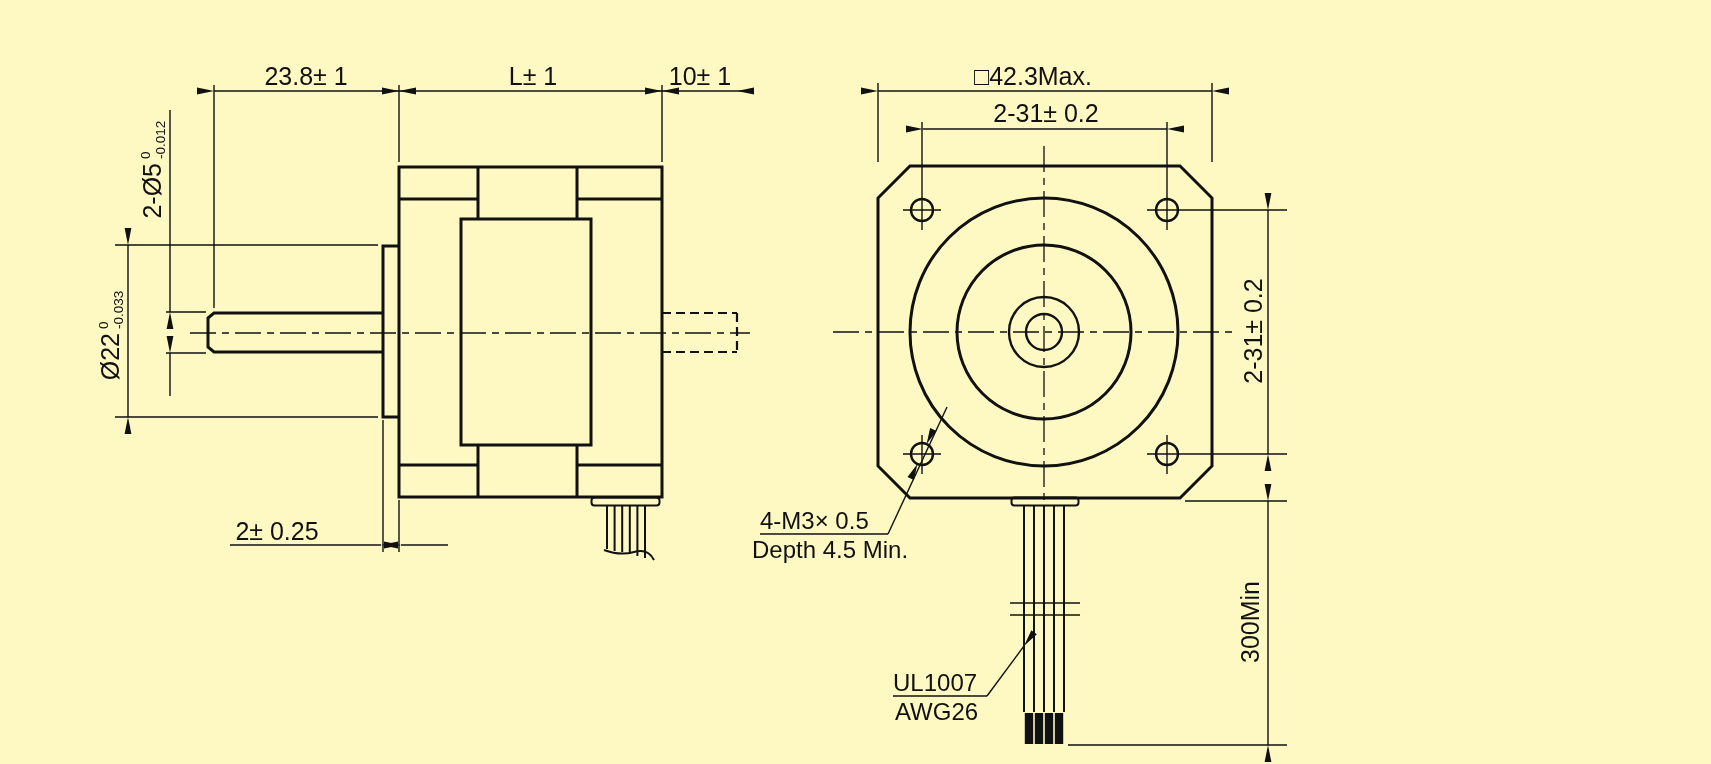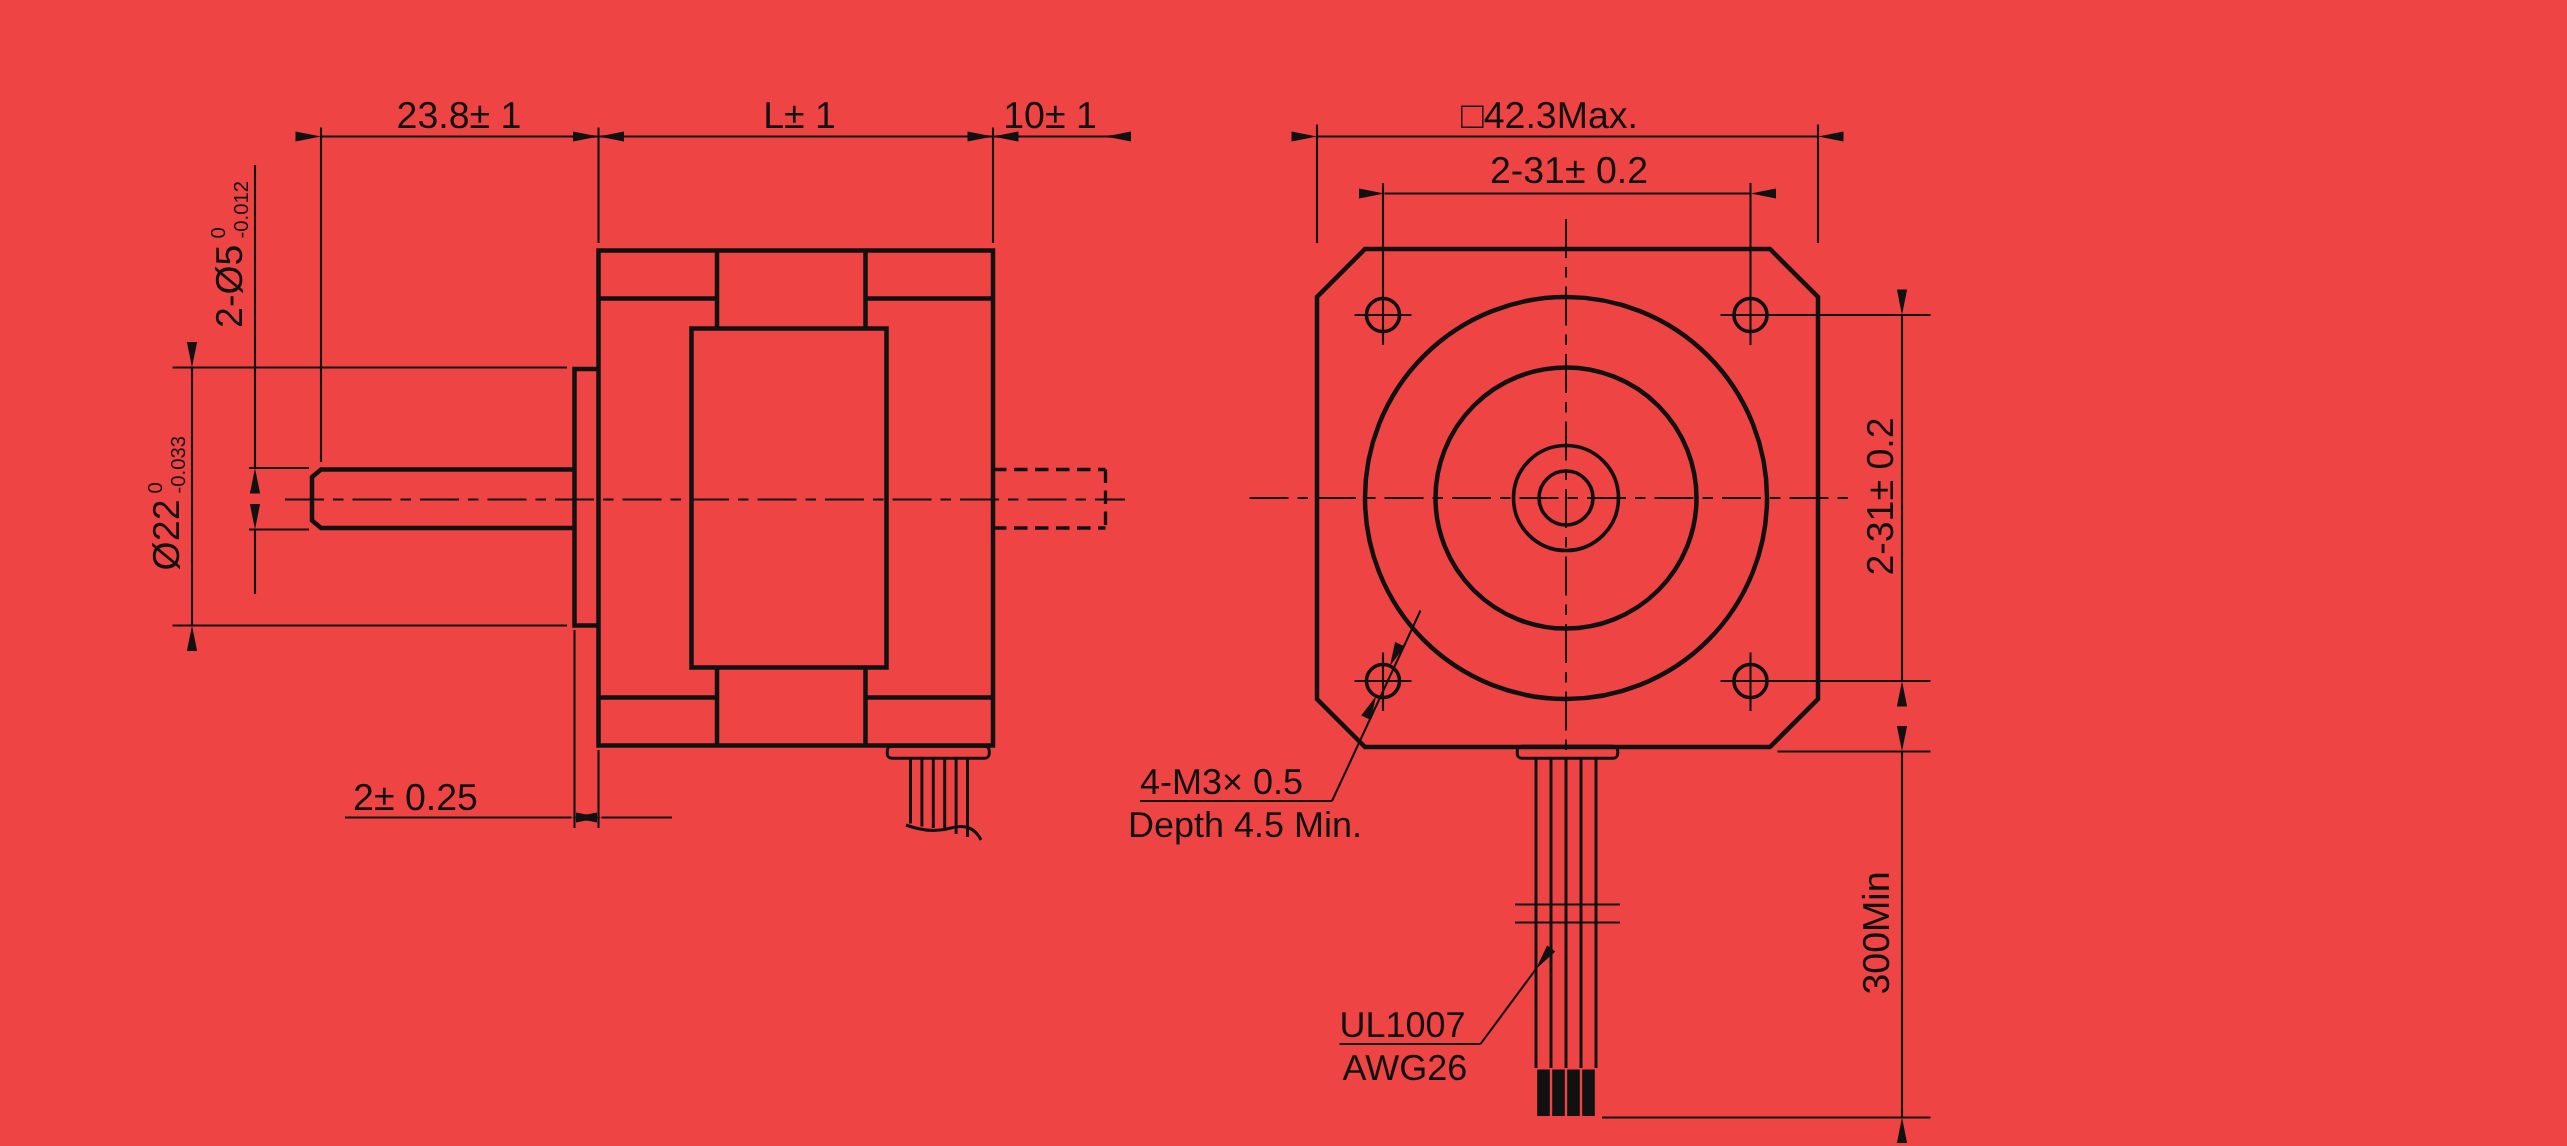--- a/index.html
+++ b/index.html
@@ -1,16 +1,16 @@
 <!DOCTYPE html>
 <html><head>
 <meta charset="utf-8">
 <style>
   html,body{margin:0;padding:0;background:#ffffff;}
-  .stage{position:relative;width:1711px;height:764px;background:#ef4444;overflow:hidden;}
+  .stage{position:relative;width:1711px;height:764px;background:#fef9c3;overflow:hidden;}
   svg{display:block;}
   svg text{font-family:"Liberation Sans","DejaVu Sans",sans-serif;fill:#111111;}
   .dim{font-size:25px;}
   .tol{font-size:13.5px;}
   .note{font-size:24px;}
   .s{stroke:#111111;fill:none;}
   .thick{stroke-width:3;}
   .med{stroke-width:2.4;}
   .wire{stroke-width:2;}
   .thin{stroke-width:1.4;}

